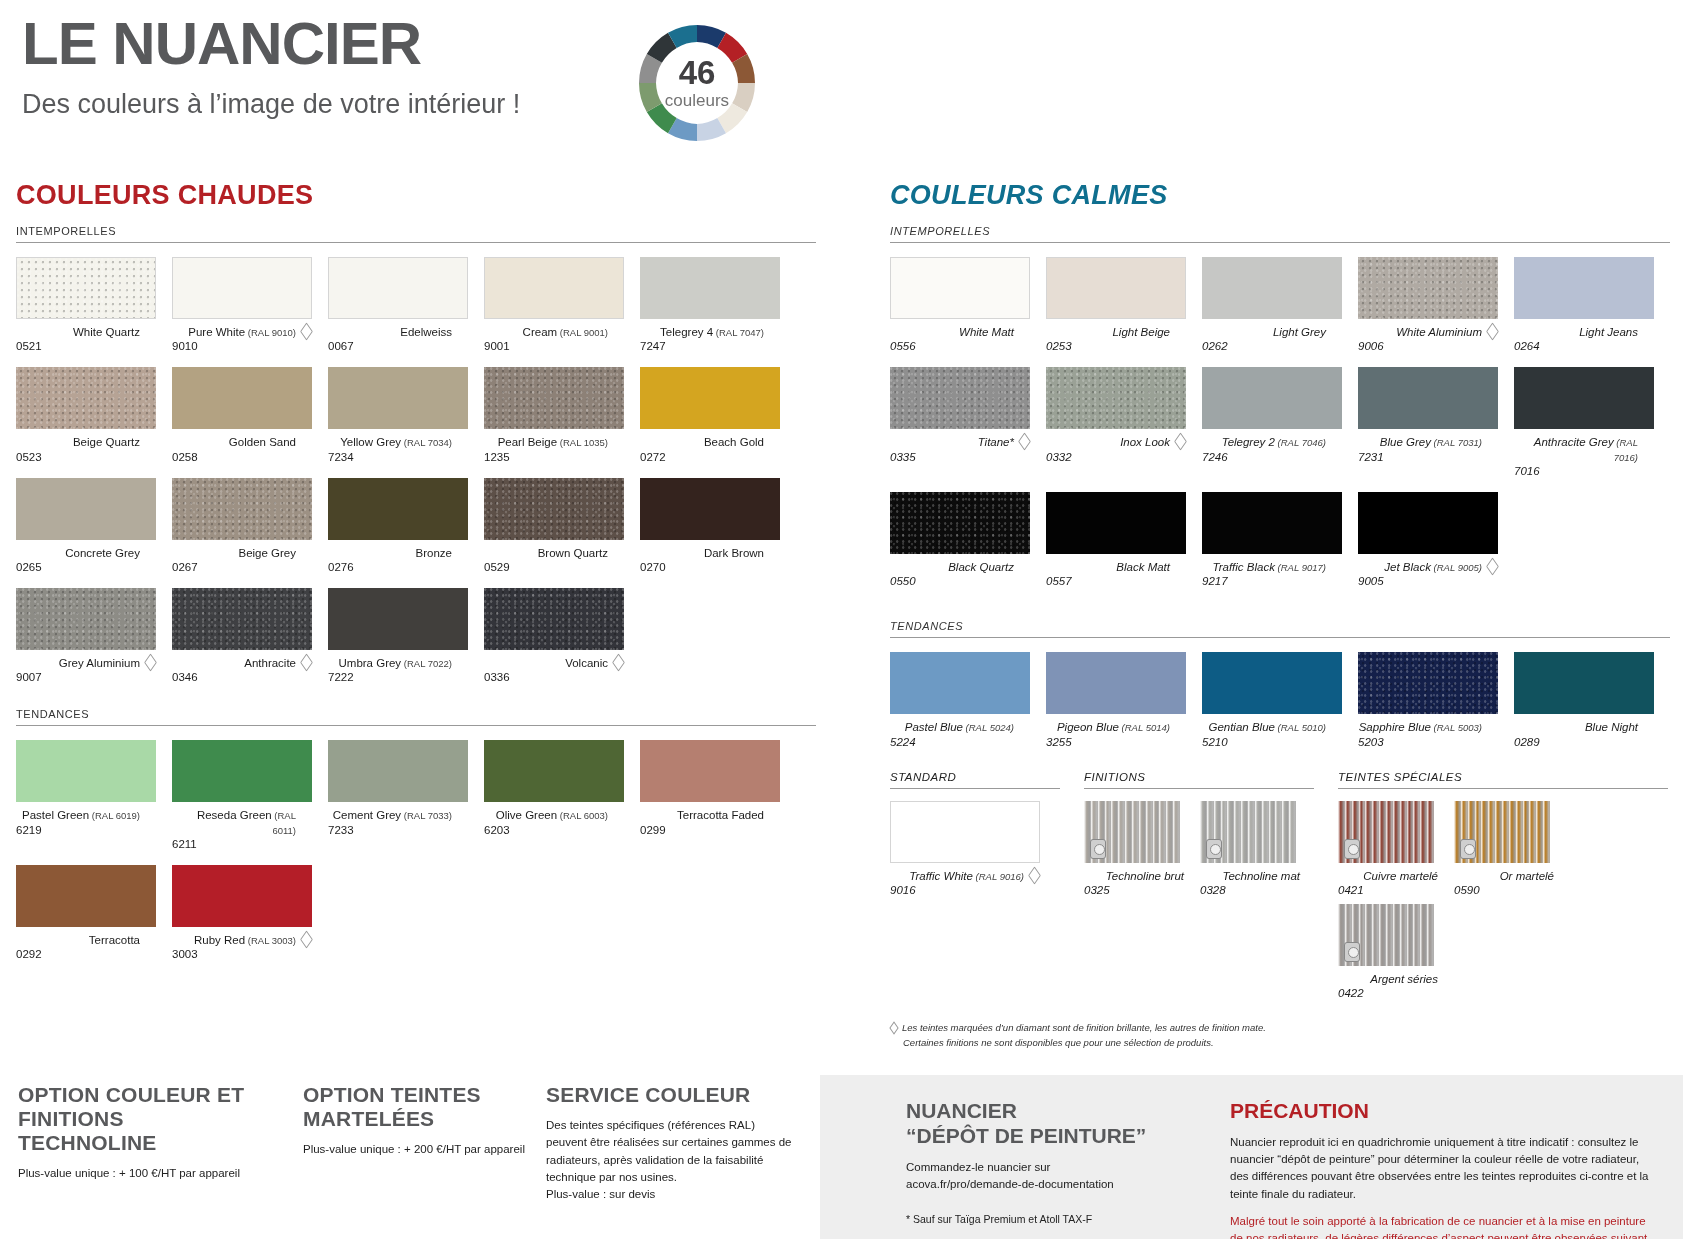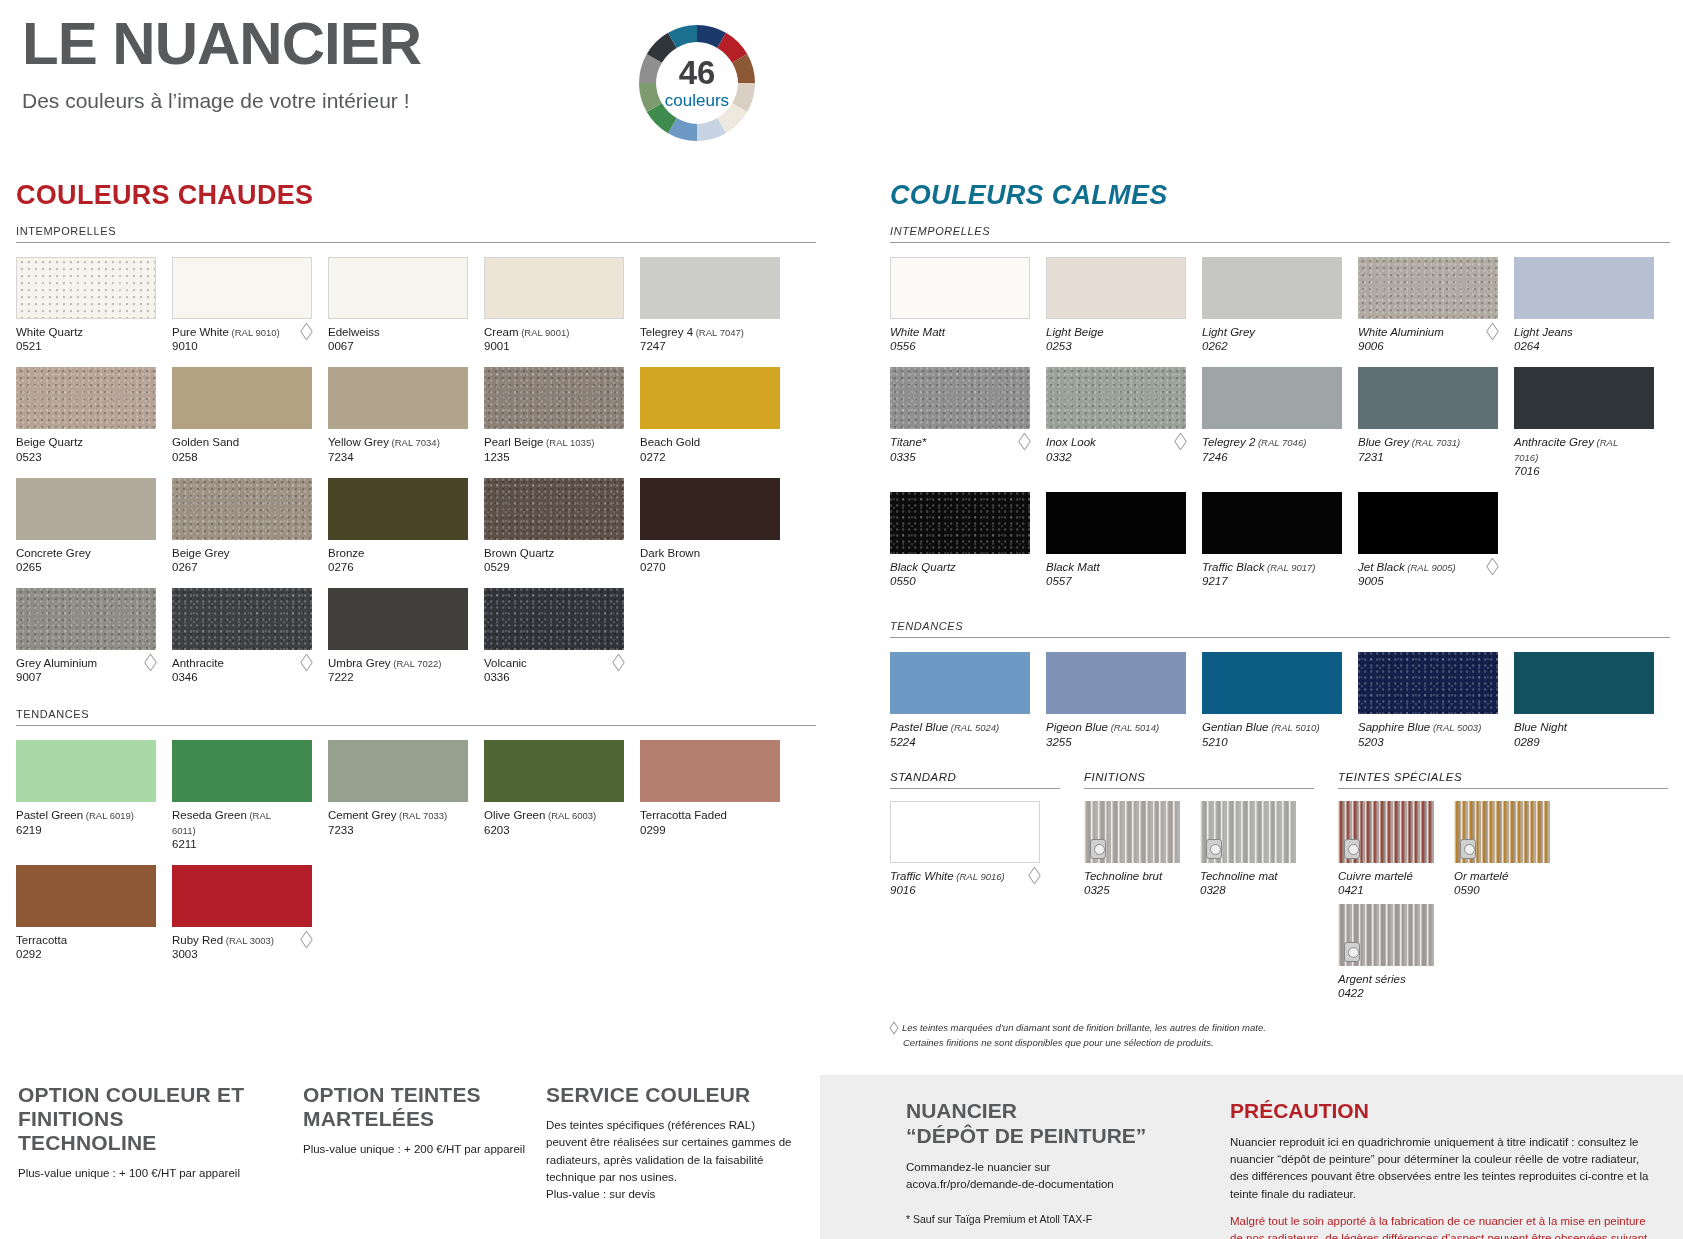--- a/index.html
+++ b/index.html
@@ -13,24 +13,24 @@
     overflow: hidden;
   }
   .page { position: relative; width:1335px; height:1239px; }
 
   
   .header { position:absolute; left:22px; top:12px; width:760px; height:140px; }
   .title {
     font-size: 60px; font-weight: 700; letter-spacing: -1px;
     color:#58595b; line-height: 1.05; margin:0; padding:0;
   }
-  .subtitle { font-size: 21px; color:#58595b; margin-top: 14px; }
+  .subtitle { font-size: 27px; color:#58595b; margin-top: 14px; }
   .badge-wrap { position:absolute; left:600px; top:6px; width:150px; height:130px; }
   .badge-num { font-size: 33px; font-weight:700; color:#414042; text-align:center; line-height:1; }
-  .badge-word { font-size: 17px; color:#0369a1; text-align:center; margin-top:2px; }
+  .badge-word { font-size: 17px; color:#737373; text-align:center; margin-top:2px; }
   .badge-inner {
     position:absolute; left:50%; top:50%; transform:translate(-50%,-50%);
     width: 112px; text-align:center;
   }
 
   
   .col { position:absolute; top:180px; }
   .col-left { left:16px; width: 800px; }
   .col-right { left:890px; width: 780px; font-style: italic; }
 
@@ -44,21 +44,21 @@
     display:flex; align-items:flex-end;
   }
   .section-label span { background:#fff; padding-right:8px; }
 
   
   .grid { display:flex; flex-wrap: wrap; gap: 0px 16px; }
   .cell { width: 140px; margin-bottom: 13px; }
   .chip { width:140px; height:62px; border:0; }
   .chip.bordered { border:1px solid #d5d5d5; }
   .cap { margin-top: 6px; position:relative; padding-right: 16px; }
-  .cap .nm { font-size: 11.5px; color:#1c1c1c; line-height: 1.25; }
+  .cap .nm { font-size: 11.5px; color:#1c1c1c; line-height: 1.25; text-align: right; }
   .cap .nm .ral { font-size: 9.5px; color:#444; }
   .cap .code { font-size: 11.5px; color:#1c1c1c; line-height: 1.3; }
   .diamond {
     position:absolute; right:0; top:1px; width:11px; height:11px;
     border:1px solid #9a9a9a; transform: rotate(45deg) skew(10deg,10deg);
     border-radius: 1px;
   }
 
   
   .triple { display:flex; gap: 24px; margin-top: 8px; }

